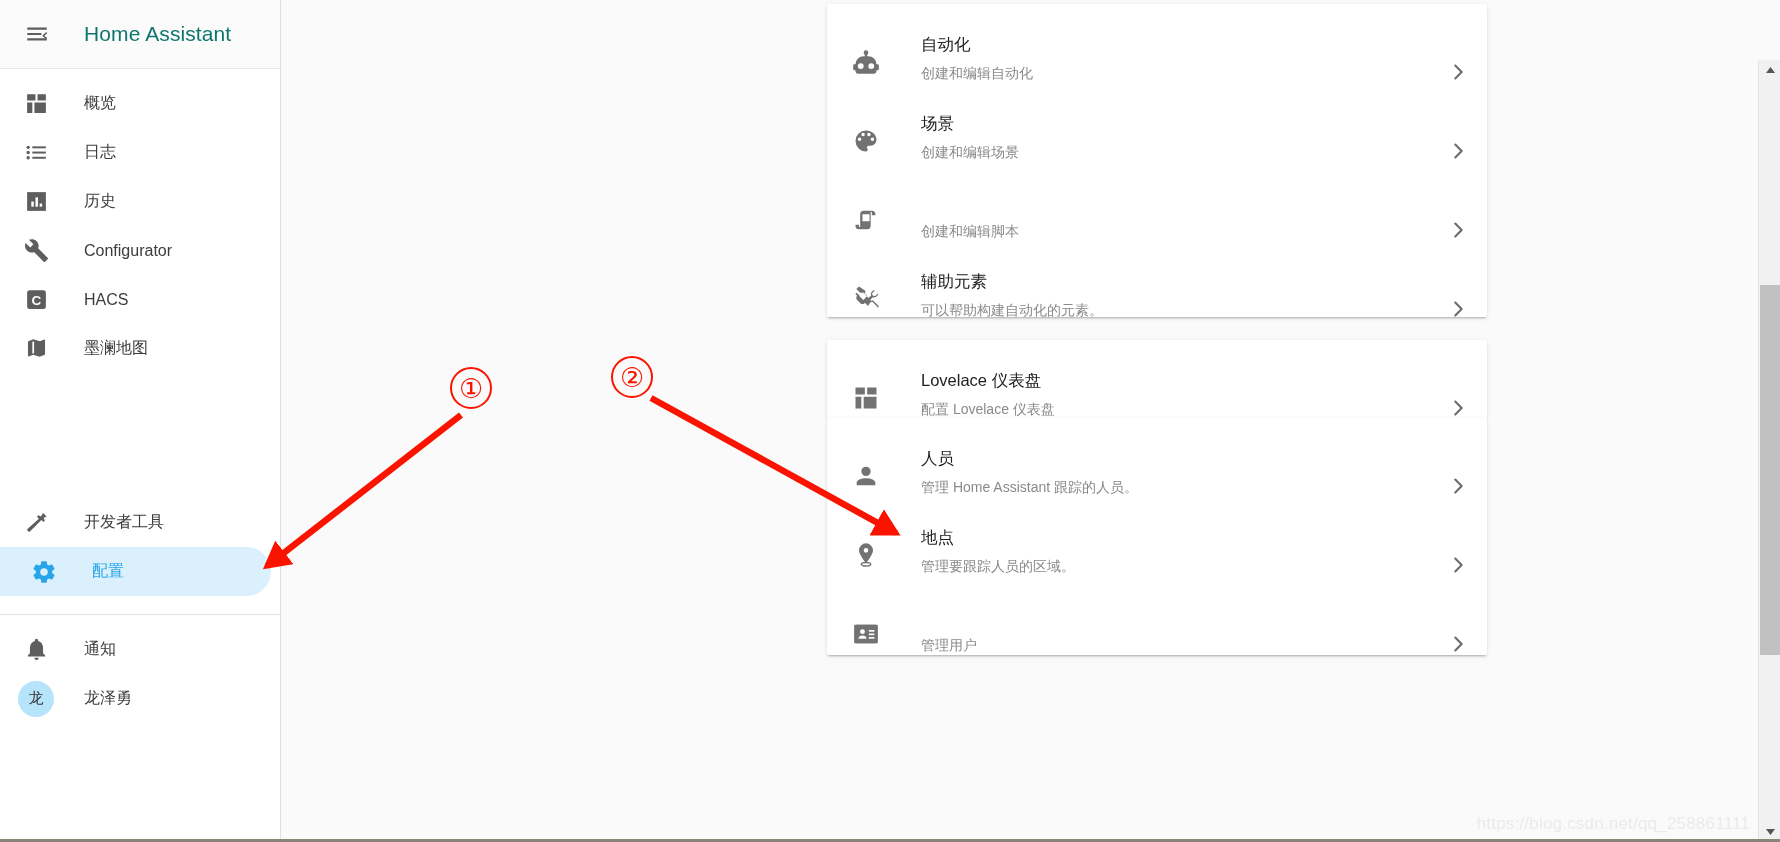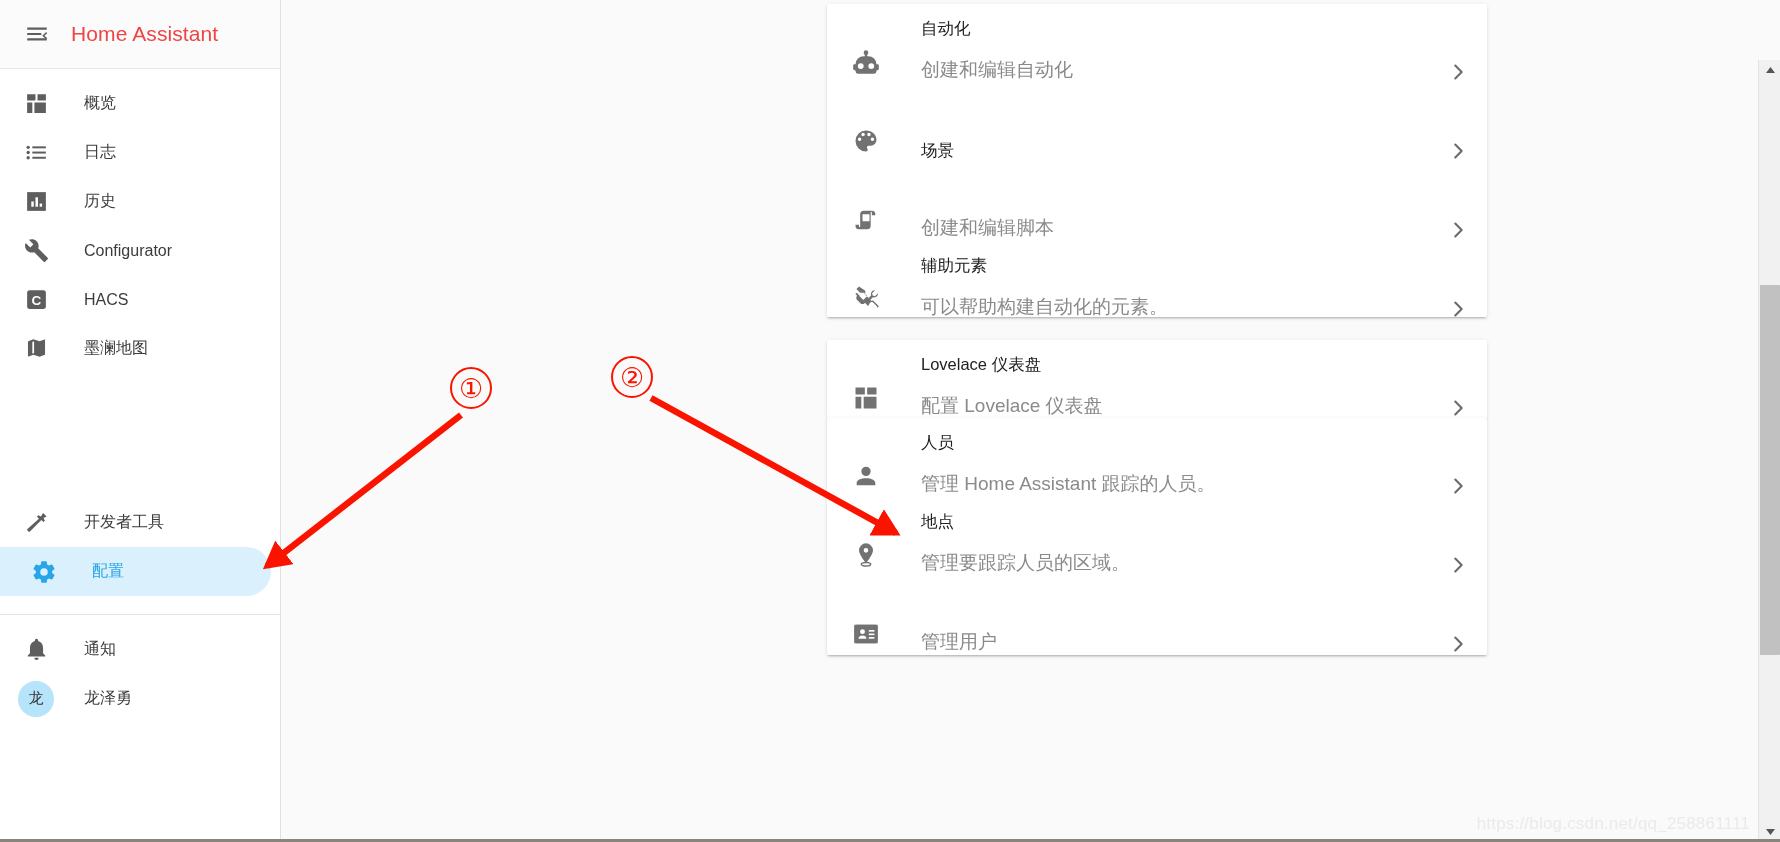--- a/index.html
+++ b/index.html
@@ -27,21 +27,21 @@
   .sb-header {
     height: 69px;
     display: flex; align-items: center;
     padding-left: 17px;
     border-bottom: 1px solid #e8e8e8;
     background: #fbfbfb;
     flex: 0 0 69px;
   }
   .menu-icon { width: 40px; height: 40px; display:flex; align-items:center; justify-content:center; }
   .sb-title {
-    font-size: 21px; color: #ef4444; margin-left: 14px;
+    font-size: 21px; color: #0f766e; margin-left: 27px;
     font-weight: 400; letter-spacing: .1px;
   }
   .sb-scroll { flex: 1 1 auto; padding-top: 10px; position: relative; }
   .sb-item {
     height: 49px;
     display: flex; align-items: center;
     padding-left: 18px;
     cursor: pointer;
     border-radius: 0 25px 25px 0;
     margin-right: 9px;
@@ -97,21 +97,21 @@
     width: 42px; height: 42px; flex: 0 0 42px;
     display: flex; align-items: center; justify-content: center;
     color: #727272;
   }
   .row .rtext { flex: 1 1 auto; margin-left: 34px; }
   .row .rtitle {
     font-size: 16.5px; color: #212121; line-height: 1.32;
     font-weight: 400;
   }
   .row .rsub {
-    font-size: 19px; color: #8a8a8a; line-height: 1.38; margin-top: 17px;
+    font-size: 14px; color: #8a8a8a; line-height: 1.38; margin-top: 8px;
   }
   .row .chev { flex: 0 0 24px; display:flex; align-items:center; justify-content:center; color:#6b6b6b; }
 
   
   .vscroll {
     position: absolute;
     right: 0; top: 60px;
     width: 22px; height: 782px;
     background: #f1f1f1;
     border-left: 1px solid #e4e4e4;
@@ -307,20 +307,21 @@
           </span>
         </div>
         <div class="row">
           <span class="ricon">
             <svg width="28" height="28" viewBox="0 0 24 24" fill="#727272">
               <path d="M17.5 12a1.5 1.5 0 01-1.5-1.5A1.5 1.5 0 0117.5 9a1.5 1.5 0 011.5 1.5 1.5 1.5 0 01-1.5 1.5m-3-4A1.5 1.5 0 0113 6.5 1.5 1.5 0 0114.5 5 1.5 1.5 0 0116 6.5 1.5 1.5 0 0114.5 8m-5 0A1.5 1.5 0 018 6.5 1.5 1.5 0 019.5 5 1.5 1.5 0 0111 6.5 1.5 1.5 0 019.5 8m-3 4A1.5 1.5 0 015 10.5 1.5 1.5 0 016.5 9 1.5 1.5 0 018 10.5 1.5 1.5 0 016.5 12M12 3a9 9 0 00-9 9 9 9 0 009 9 1.5 1.5 0 001.5-1.5c0-.39-.15-.74-.39-1-.23-.27-.38-.62-.38-1a1.5 1.5 0 011.5-1.5H16a5 5 0 005-5c0-4.42-4.03-8-9-8z"></path>
             </svg>
           </span>
           <span class="rtext">
             <span class="rtitle" style="display:block">场景</span>
+            <span class="rsub" style="display:block">创建和编辑场景</span>
           </span>
           <span class="chev">
             <svg width="22" height="22" viewBox="0 0 24 24" fill="none" stroke="#6b6b6b" stroke-width="2.3" stroke-linecap="round" stroke-linejoin="round">
                 <path d="M9 5l7 7-7 7"></path>
               </svg>
           </span>
         </div>
         <div class="row">
           <span class="ricon">
             <svg width="28" height="28" viewBox="0 0 24 24" fill="#727272">

